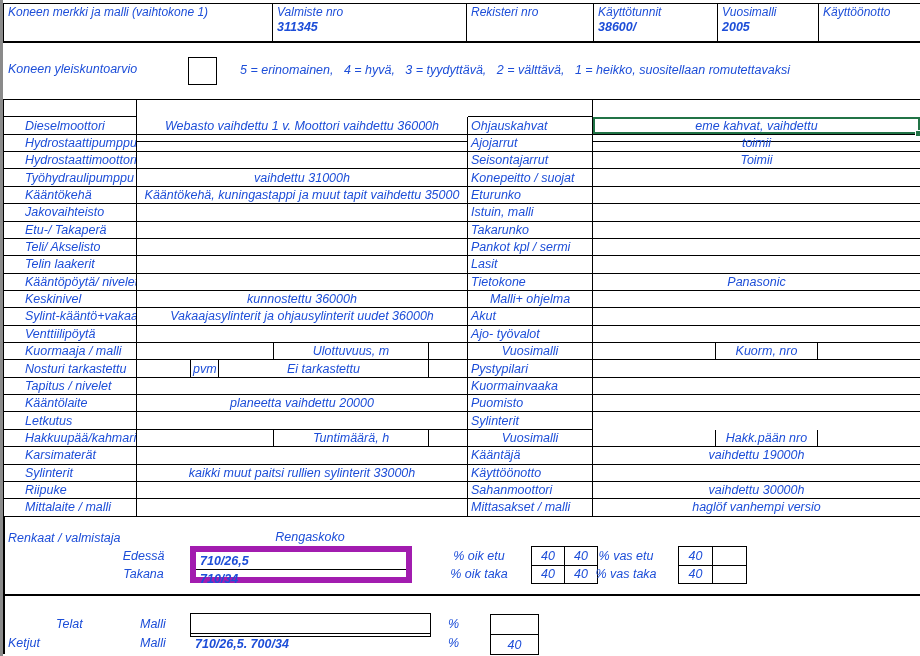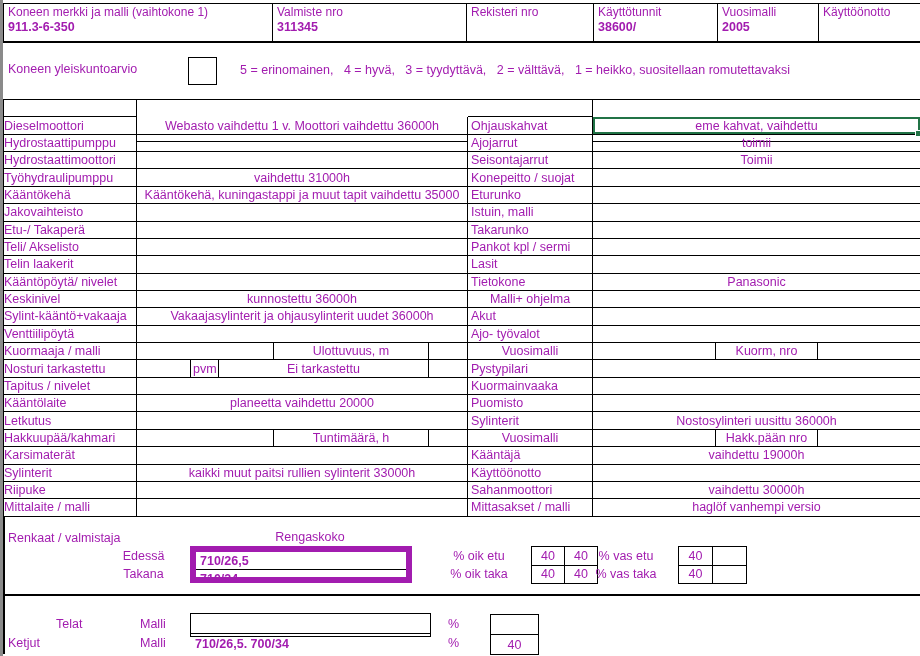--- a/index.html
+++ b/index.html
@@ -1,36 +1,36 @@
 <!DOCTYPE html>
 <html><head>
 <meta charset="utf-8">
 <style>
   html,body{margin:0;padding:0;background:#fff;}
   .page{position:relative;width:920px;height:656px;background:#fff;overflow:hidden;
-        font-family:"Liberation Sans",sans-serif;font-size:12.5px;color:#a21caf;}
+        font-family:"Liberation Sans",sans-serif;font-size:12.5px;color:#1d4ed8;font-style:italic;}
   .gray-edge{position:absolute;left:0;top:0;width:3px;height:656px;background:#8a8a8a;}
 
   
   .toptable{position:absolute;left:3px;top:3px;display:flex;border-top:1px solid #000;border-left:1px solid #000;box-sizing:border-box;}
   .tcell{height:39px;border-right:1px solid #000;border-bottom:2px solid #000;box-sizing:border-box;padding:1px 0 0 4px;overflow:hidden;white-space:nowrap;}
   .tcell .tl{font-size:12px;}
   .tcell .tv{font-weight:bold;margin-top:1px;}
   .tw0{width:269px}.tw1{width:194px}.tw2{width:127px}.tw3{width:124px}.tw4{width:101px}.tw5{width:102px}
 
   
   .cond-label{position:absolute;left:8px;top:62px;}
   .cond-box{position:absolute;left:188px;top:57px;width:29px;height:28px;border:1px solid #000;box-sizing:border-box;background:#fff;}
   .cond-scale{position:absolute;left:240px;top:63px;white-space:pre;}
 
   
   .mtable{position:absolute;left:3px;top:99px;border-top:1px solid #000;border-left:1px solid #000;box-sizing:border-box;}
   .r{display:flex;height:17.37px;box-sizing:border-box;}
   .c{border-right:1px solid #000;border-bottom:1px solid #000;box-sizing:border-box;display:flex;align-items:center;overflow:hidden;white-space:nowrap;justify-content:center;}
-  .lab{width:133px;justify-content:flex-start;padding-left:0;}
+  .lab{width:133px;justify-content:flex-start;padding-left:21px;}
   .val{width:331px;}
   .rlab{width:125px;justify-content:flex-start;padding-left:3px;}
   .rval{width:328px;}
   .hl{justify-content:flex-start;padding-left:4px;margin-top:41px;}
   .cen{justify-content:center;padding-left:0;}
   .w137{width:137px}.w155{width:155px}.w39{width:39px}
   .w54{width:54px}.w28{width:28px;justify-content:flex-start;padding-left:2px}.w210{width:210px}
   .w123{width:123px}.w102{width:102px}.w103{width:103px}
   .sel{position:relative;overflow:visible;box-shadow:inset 0 0 0 2px #217346;}
   .sel .fill-handle{position:absolute;right:-2px;bottom:-3px;width:5px;height:5px;background:#217346;border:1px solid #fff;}
@@ -60,21 +60,20 @@
 </style>
 </head>
 <body>
 
 <div class="page">
   <div class="gray-edge"></div>
 
   <div class="toptable">
     <div class="tcell tw0">
       <div class="tl">Koneen merkki ja malli (vaihtokone 1)</div>
-      <div class="tv">911.3-6-350</div>
     </div>
     <div class="tcell tw1">
       <div class="tl">Valmiste nro</div>
       <div class="tv">311345</div>
     </div>
     <div class="tcell tw2">
       <div class="tl">Rekisteri nro</div>
       <div class="tv"></div>
     </div>
     <div class="tcell tw3">
@@ -229,21 +228,20 @@
       <div class="c lab">Kääntölaite</div>
       <div class="c val">planeetta vaihdettu 20000</div>
       <div class="c rlab">Puomisto</div>
       <div class="c rval"></div>
     </div>
 
     <div class="r">
       <div class="c lab">Letkutus</div>
       <div class="c val"></div>
       <div class="c rlab">Sylinterit</div>
-      <div class="c rval">Nostosylinteri uusittu 36000h</div>
     </div>
 
     <div class="r">
       <div class="c lab">Hakkuupää/kahmari</div>
       <div class="c w137"></div>
       <div class="c w155">Tuntimäärä, h</div>
       <div class="c w39"></div>
       <div class="c rlab cen">Vuosimalli</div>
       <div class="c w123"></div>
       <div class="c w102">Hakk.pään nro</div>

